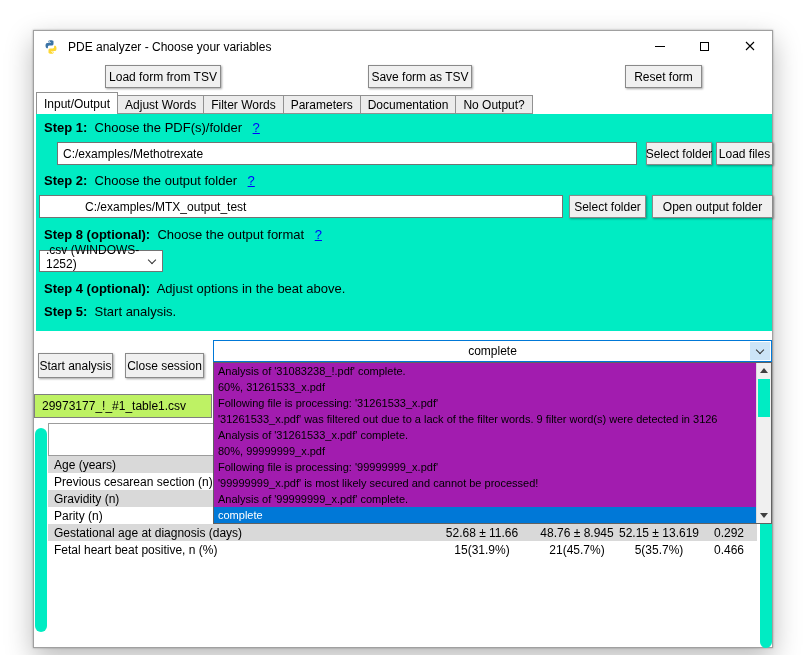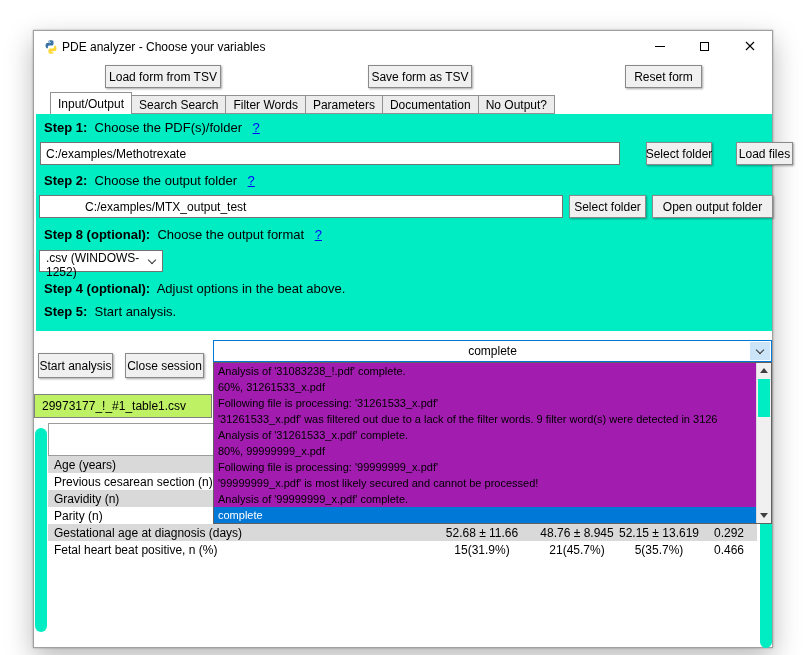--- a/index.html
+++ b/index.html
@@ -15,52 +15,52 @@
     overflow:hidden;
   }
   .window{
     position:absolute;left:33px;top:30px;width:740px;height:618px;
     background:#fff;border:1px solid #a0a0a0;
     box-shadow:0 10px 26px rgba(0,0,0,.28),0 0 2px rgba(0,0,0,.3);
   }
   
   .titlebar{position:absolute;left:0;top:0;right:0;height:31px;background:#fff;display:flex;align-items:center;}
   .title-icon{margin-left:9px;width:16px;height:16px;flex:0 0 16px;}
-  .title-text{margin-left:3px;font-size:12px;}
+  .title-text{margin-left:9px;font-size:12px;}
   .caption{position:absolute;right:0;top:0;height:30px;display:flex;}
   .cap-btn{width:45px;height:30px;display:flex;align-items:center;justify-content:center;background:#fff;}
   .min-glyph{width:10px;height:1px;background:#000;}
   .max-glyph{width:9px;height:9px;border:1px solid #000;}
   
   .btn{
     position:absolute;background:#f0f0f0;border:1px solid #8a8a8a;
     box-shadow:1px 1px 2px rgba(0,0,0,.35);
     font-size:12px;display:flex;align-items:center;justify-content:center;
     padding:0 8px;white-space:nowrap;cursor:default;
   }
   
   .tabs{position:absolute;left:2px;top:61px;height:22px;display:flex;align-items:flex-end;}
   .tab{
     height:19px;background:#ececec;border:1px solid #919191;border-left-width:0;
     font-size:12px;display:flex;align-items:center;padding:0 7px;white-space:nowrap;
   }
-  .tab:first-child{border-left-width:1px;margin-left:14px;}
+  .tab:first-child{border-left-width:1px;}
   .tab.selected{height:22px;background:#fff;border-bottom:none;}
   
   .panel{position:absolute;left:2px;top:83px;width:736px;height:217px;background:var(--accent);}
   .step{position:absolute;font-size:13px;white-space:nowrap;}
   .step b{font-weight:bold;}
   .help{color:var(--link);text-decoration:underline;margin-left:7px;}
   .tinput{
     position:absolute;border:1px solid #737373;background:#fff;
     font-size:12px;padding:0 5px;font-family:inherit;color:#000;
   }
   .format-combo{
     position:absolute;background:#fff;border:1px solid #737373;
-    display:flex;align-items:flex-start;font-size:12px;padding-left:6px;
+    display:flex;align-items:flex-end;font-size:12px;padding-left:6px;
   }
   .chev{
     width:6px;height:6px;border-right:1.5px solid #333;border-bottom:1.5px solid #333;
     transform:rotate(45deg);position:absolute;right:7px;top:6px;
   }
   
   .combo{
     position:absolute;left:179px;top:309px;width:559px;height:22px;
     background:#fff;border:1px solid var(--sel);
     display:flex;align-items:center;justify-content:center;font-size:12px;z-index:5;
@@ -129,36 +129,36 @@
       </div>
     </div>
   </div>
 
   <div class="btn" style="left:71px;top:34px;width:116px;height:23px;">Load form from TSV</div>
   <div class="btn" style="left:334px;top:34px;width:104px;height:23px;">Save form as TSV</div>
   <div class="btn" style="left:591px;top:34px;width:77px;height:23px;">Reset form</div>
 
   <div class="tabs">
     <div class="tab selected">Input/Output</div>
-    <div class="tab">Search Search</div>
+    <div class="tab">Adjust Words</div>
     <div class="tab">Filter Words</div>
     <div class="tab">Parameters</div>
     <div class="tab">Documentation</div>
     <div class="tab">No Output?</div>
   </div>
 
   <div class="panel">
     <div class="step" style="left:8px;top:6px;">
       <b>Step 1:</b>&nbsp;
       <span>Choose the PDF(s)/folder</span>
       <span class="help">?</span>
     </div>
-    <input class="tinput" style="left: 4px; top: 28px; width: 580px; height: 23px;" value="C:/examples/Methotrexate">
+    <input class="tinput" style="left: 21px; top: 28px; width: 580px; height: 23px;" value="C:/examples/Methotrexate">
     <div class="btn" style="left:610px;top:28px;width:66px;height:23px;">Select folder</div>
-    <div class="btn" style="left:680px;top:28px;width:57px;height:23px;margin-left:20px;">Load files</div>
+    <div class="btn" style="left:680px;top:28px;width:57px;height:23px;">Load files</div>
 
     <div class="step" style="left:8px;top:59px;">
       <b>Step 2:</b>&nbsp;
       <span>Choose the output folder</span>
       <span class="help">?</span>
     </div>
     <input class="tinput" style="left: 3px; top: 81px; width: 524px; height: 23px; padding-left: 45px;" value="C:/examples/MTX_output_test">
     <div class="btn" style="left:533px;top:81px;width:77px;height:23px;">Select folder</div>
     <div class="btn" style="left:616px;top:81px;width:121px;height:23px;">Open output folder</div>
 

